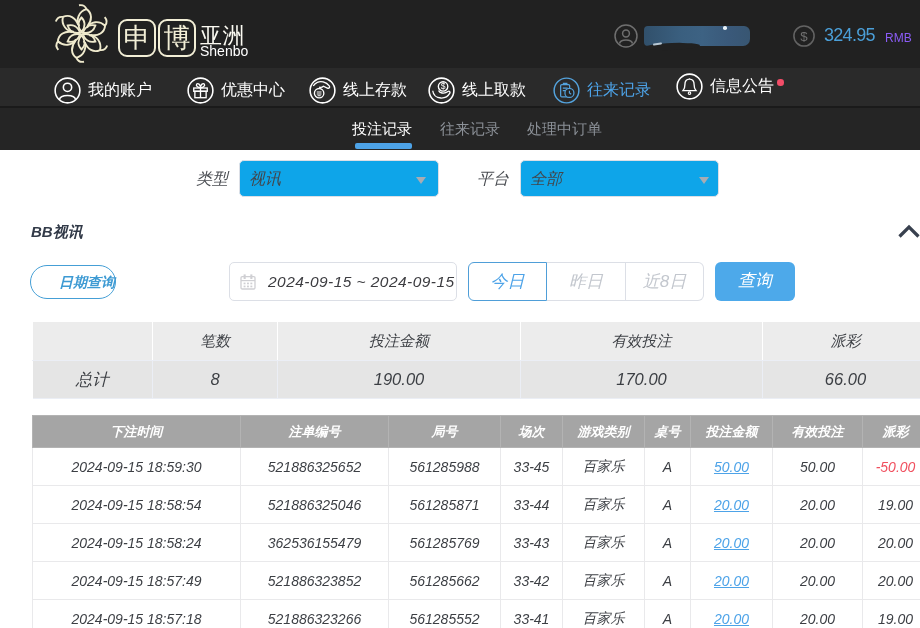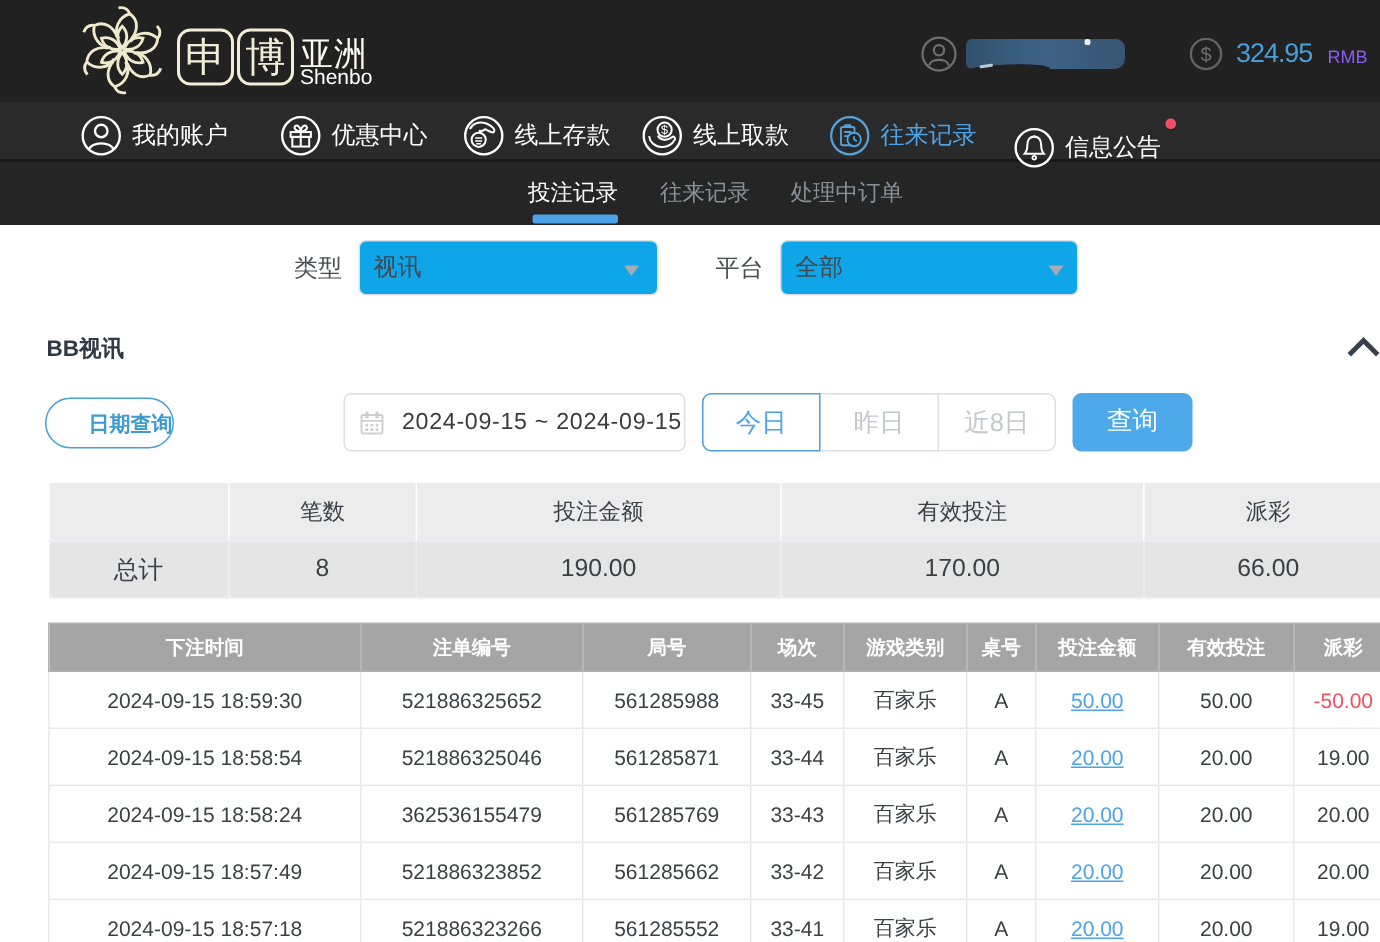--- a/index.html
+++ b/index.html
@@ -12,21 +12,21 @@
 #navbar{position:absolute;left:0;top:68px;width:920px;height:40px;background:#2a2a2a;border-bottom:2px solid #1a1a1a;}
 #tabrow{position:absolute;left:0;top:108px;width:920px;height:42px;background:#252525;}
 .navitem{position:absolute;top:0;height:44px;display:flex;align-items:center;color:#fff;font-size:16px;}
 .navitem svg{margin-right:7px;}
 .tab{position:absolute;top:0;height:40px;line-height:38px;font-size:15px;color:#8b9097;}
 .tab.active{color:#fff;}
 .tabline{position:absolute;height:4px;background:#4da3e8;border-radius:2px;}
 
 .logobox{position:absolute;top:19px;width:38px;height:38px;border:2px solid #f2eed6;border-radius:9px;color:#f2eed6;font-size:27px;text-align:center;line-height:35px;}
 
-#content{position:absolute;left:0;top:150px;width:920px;height:358px;background:#fff;}
+#content{position:absolute;left:0;top:150px;width:920px;height:358px;background:#fff;font-style:italic;}
 .lbl{position:absolute;font-size:16px;color:#4a4d52;}
 .sel{position:absolute;top:10px;height:37px;border:1px solid #dcdfe6;border-radius:5px;background:#0ea5e9;font-size:16px;color:#43464b;line-height:35px;padding-left:9px;}
 .caret{position:absolute;top:27px;width:0;height:0;border-left:5.5px solid transparent;border-right:5.5px solid transparent;border-top:7px solid #a8acb3;}
 .pill{position:absolute;top:115px;height:34px;border-radius:17px;font-size:14px;text-align:right;line-height:32px;}
 .btn{position:absolute;top:112px;height:39px;font-size:17px;text-align:center;line-height:37px;}
 
 table{border-collapse:collapse;table-layout:fixed;}
 #sumtable{position:absolute;left:32px;top:171px;width:896px;color:#3c3f44;}
 #sumtable th{background:#ececec;height:39px;font-weight:normal;font-size:15px;border:1px solid #fff;border-bottom:1px solid #ebeef5;}
 #sumtable td{background:#e5e5e5;height:38px;font-size:16.5px;text-align:center;border:1px solid #ebeef5;border-left:none;}
@@ -105,21 +105,21 @@
         <path d="M4.2 12.2 C4.6 15.6 7.4 18.4 11.4 18.7 C14.9 18.9 17.8 17.2 19.4 14.4 C20.1 13.1 18.8 12 17.7 12.9 C16.1 14.2 14.3 14.6 12.4 14.2 C10.9 13.9 9.9 13.1 9.4 11.9" fill="none" stroke="#fff" stroke-width="1.2"></path>
       </svg>线上取款</div>
   <div class="navitem blue" style="left:553px;top:68px;color:#4da3e8"><svg width="27" height="27" viewBox="0 0 24 24">
         <circle cx="12" cy="12" r="11" fill="none" stroke="#54a3dd" stroke-width="1.3"></circle>
         <rect x="6.8" y="6.8" width="8" height="10.8" rx="1" fill="none" stroke="#54a3dd" stroke-width="1.1"></rect>
         <path d="M9.3 6.8 L9.3 5.7 L12.3 5.7 L12.3 6.8" fill="none" stroke="#54a3dd" stroke-width="1.1"></path>
         <path d="M8.7 9.8 L13 9.8 M8.7 12.2 L11 12.2" stroke="#54a3dd" stroke-width="1.1"></path>
         <circle cx="14.6" cy="14.2" r="4" fill="#252525" stroke="#54a3dd" stroke-width="1.1"></circle>
         <path d="M14.6 12.3 L14.6 14.2 L16.2 15.3" stroke="#54a3dd" stroke-width="1" fill="none"></path>
       </svg>往来记录</div>
-  <div class="navitem" style="left:676px;top:76px"><svg width="27" height="27" viewBox="0 0 24 24">
+  <div class="navitem" style="left:676px;top:64px"><svg width="27" height="27" viewBox="0 0 24 24">
         <circle cx="12" cy="12" r="11" fill="none" stroke="#fff" stroke-width="1.4"></circle>
         <path d="M12 4.6 L12 5.4 M12 5.4 C14.9 5.4 16.1 7.8 16.1 10.4 C16.1 13.6 16.9 14.7 17.7 15.6 L6.3 15.6 C7.1 14.7 7.9 13.6 7.9 10.4 C7.9 7.8 9.1 5.4 12 5.4 Z" fill="none" stroke="#fff" stroke-width="1.2"></path>
         <circle cx="12" cy="17.9" r="1.1" fill="none" stroke="#fff" stroke-width="1"></circle>
       </svg>信息公告</div>
   <div class="abs" style="left:777px;top:79px;width:6.5px;height:6.5px;border-radius:50%;background:#f34d68;"></div>
 
   <div class="tab active" style="left:352px;top:110px;">投注记录</div>
   <div class="tab" style="left:440px;top:110px;">往来记录</div>
   <div class="tab" style="left:527px;top:110px;">处理中订单</div>
   <div class="tabline" style="left:355px;top:143px;width:57px;height:6px;"></div>

